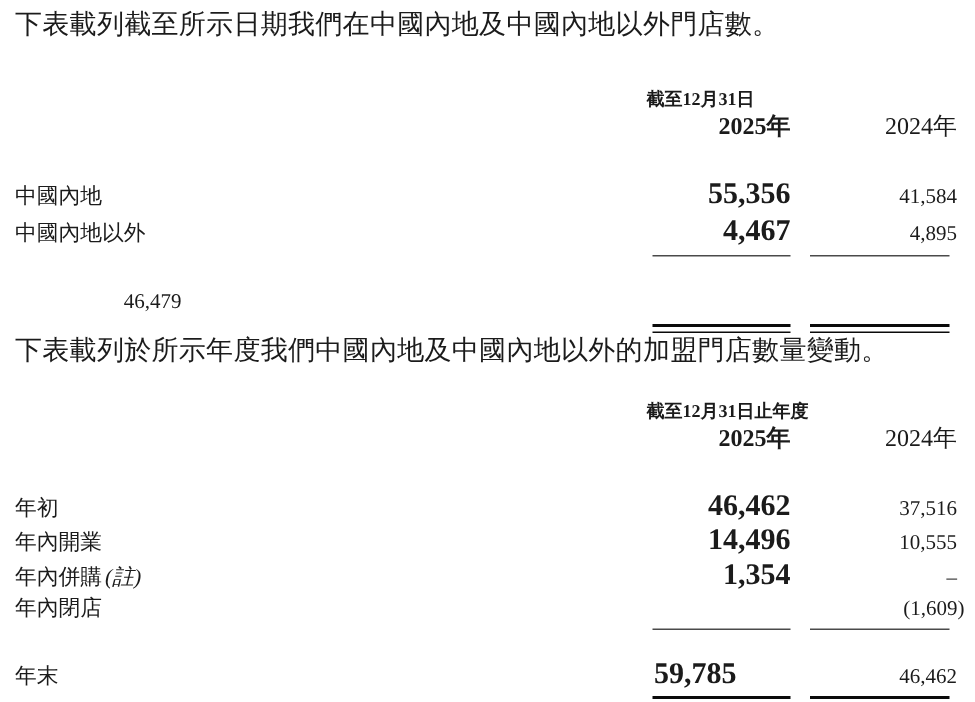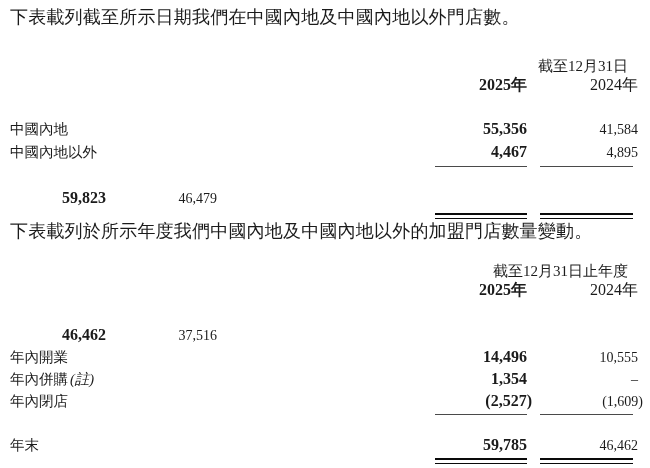--- a/index.html
+++ b/index.html
@@ -8,39 +8,39 @@
     font-family:"Liberation Serif","DejaVu Serif",serif;
     color:#1b1b1b;
   }
   .page { box-sizing:border-box; width:650px; height:468px; padding:9px 12px 0 10px; }
 
   .intro { margin:0; font-size:18px; line-height:19px; letter-spacing:0.2px;font-family:Liberation Mono, monospace; }
 
   
   .row { display:flex; align-items:baseline; }
   .lbl { flex:1; font-size:14.5px; }
-  .c1 { width:96px; text-align:right; font-size:16px; }
+  .c1 { width:96px; text-align:right; font-size:20px; }
   .c2 { width:111px; text-align:right; font-size:14px; }
   .b  { font-weight:bold; }
   .it { font-style:italic; margin-left:2px; }
 
   .period-header {
     margin-left:auto; width:207px; box-sizing:border-box; padding-right:10px;
-    text-align:right; font-weight:normal; font-size:15px; line-height:18px;
+    text-align:left; font-weight:bold; font-size:12px; line-height:18px;
   }
   .years-row { line-height:20px; }
   .years-row .c1, .years-row .c2 { font-size:16px; }
 
   .t1-rows { margin-top:23px; }
   .t1-rows .row { line-height:22px;justify-content:center; }
   .t2-rows { margin-top:24px; }
   .t2-rows .row { line-height:21px; }
 
   .total-row1 { margin-top:20px; line-height:22px; }
-  .total-row2 { margin-top:19px; line-height:21px; }
+  .total-row2 { margin-top:19px; line-height:21px;gap:36px; }
 
   
   .rulerow { display:flex; height:3px; }
   .rulerow .r1 { margin-left:auto; width:92px; }
   .rulerow .gapc { width:13px; }
   .rulerow .r2 { width:93px; }
   .rulerow .endpad { width:5px; }
   .single .r1, .single .r2 { border-bottom:1.5px solid #4a4a4a; }
   .dbl { margin-top:3px; }
   .dbl .r1, .dbl .r2 { height:3px; border-top:2.5px solid #0a0a0a; border-bottom:1.5px solid #0a0a0a; }
@@ -80,21 +80,20 @@
       </div>
       <div class="rulerow single">
         <div class="r1"></div>
         <div class="gapc"></div>
         <div class="r2"></div>
         <div class="endpad"></div>
       </div>
     </div>
 
     <div class="row total-row1">
-      <div class="c1 b">59,823</div>
       <div class="c2">46,479</div>
     </div>
     <div class="rulerow dbl">
       <div class="r1"></div>
       <div class="gapc"></div>
       <div class="r2"></div>
       <div class="endpad"></div>
     </div>
   </div>
 
@@ -103,36 +102,36 @@
   <div>
     <div class="period-header mt-t2head">截至12月31日止年度</div>
     <div class="row years-row">
       <div class="lbl"></div>
       <div class="c1 b">2025年</div>
       <div class="c2">2024年</div>
     </div>
 
     <div class="t2-rows">
       <div class="row">
+        <div class="lbl">年初</div>
         <div class="c1 b">46,462</div>
         <div class="c2">37,516</div>
       </div>
       <div class="row">
         <div class="lbl">年內開業</div>
         <div class="c1 b">14,496</div>
         <div class="c2">10,555</div>
       </div>
       <div class="row">
         <div class="lbl"><span>年內併購</span><span class="it">(註)</span></div>
         <div class="c1 b">1,354</div>
         <div class="c2">–</div>
       </div>
       <div class="row">
         <div class="lbl">年內閉店</div>
-        <div class="c1 b paren">(2,527)</div>
         <div class="c2 paren">(1,609)</div>
       </div>
       <div class="rulerow single">
         <div class="r1"></div>
         <div class="gapc"></div>
         <div class="r2"></div>
         <div class="endpad"></div>
       </div>
     </div>
 

